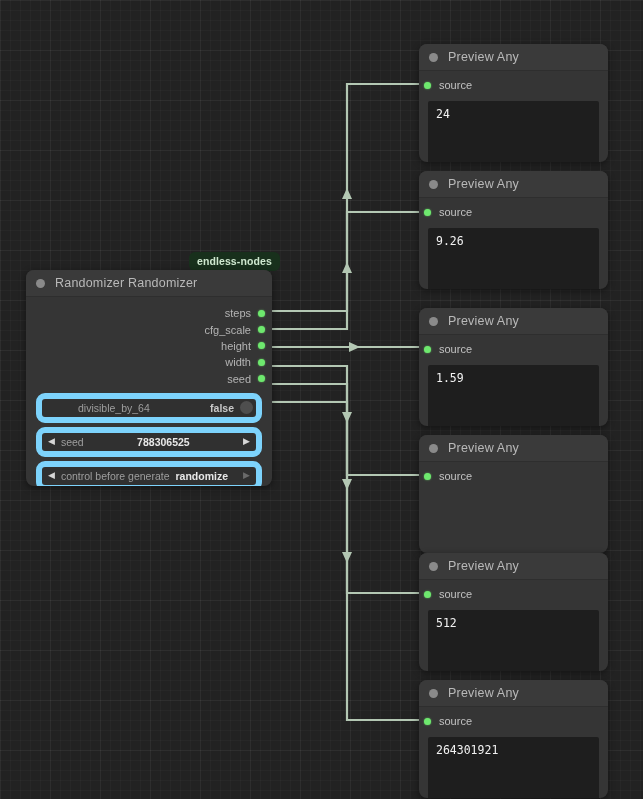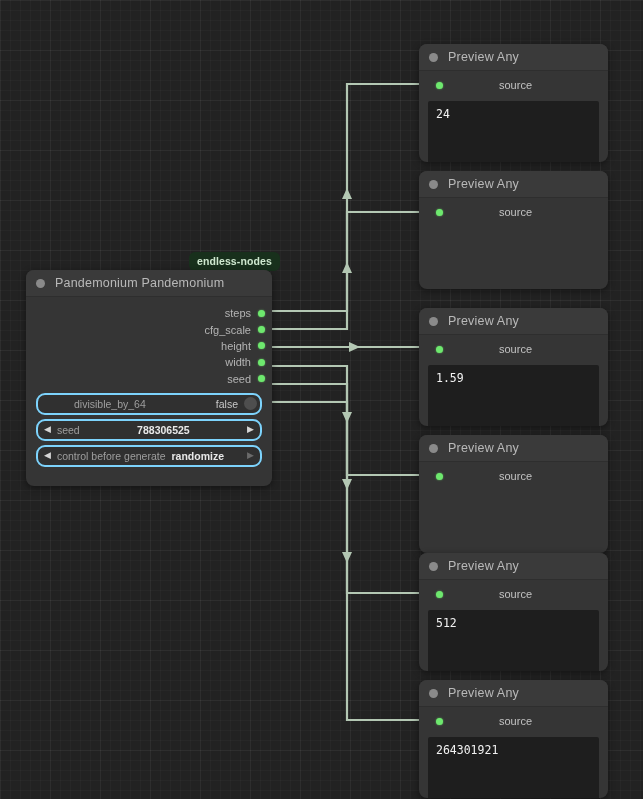--- a/index.html
+++ b/index.html
@@ -55,33 +55,33 @@
   .out-label{color:#b4b4b4;font-size:11px;margin-right:7px;white-space:nowrap;text-align:center;}
   .port{
     width:7px;height:7px;border-radius:50%;
     background:#6ee86e;box-shadow:0 0 2px rgba(110,232,110,.7);
     flex:0 0 auto;
   }
   .widgets{padding:6px 10px 0 10px;}
   .widget{
     height:18px;margin-bottom:4px;
     background:#303030;
-    border:2px solid #7dd3fc;
+    border:6px solid #7dd3fc;
     border-radius:9px;
     display:flex;align-items:center;
     padding:0 6px;
     font-size:10.5px;color:#b0b0b0;
     position:relative;
   }
   .w-arrow{color:#d6d6d6;font-size:9px;line-height:1;flex:0 0 auto;}
   .w-arrow.dim{color:#6a6a6a;}
   .w-name{margin-left:6px;color:#9e9e9e;white-space:nowrap;}
   .w-spacer{flex:1 1 auto;}
   .w-value{color:#e8e8e8;font-weight:bold;white-space:nowrap;}
-  .w-value.plain{font-weight:normal;color:#c8c8c8;}
+  .w-value.plain{font-weight:bold;color:#c8c8c8;}
   .toggle-knob{
     width:13px;height:13px;border-radius:50%;
     background:#4e4e4e;margin-left:6px;flex:0 0 auto;
   }
 
   
   #w-divisible .w-name{margin-left:0;}
   #w-divisible{padding-left:0;padding-right:3px;}
   #w-divisible .lead{width:36px;flex:0 0 auto;}
 
@@ -93,21 +93,21 @@
     font-size:10.5px;font-weight:bold;
     padding:3px 8px 4px 8px;
     border-radius:6px;
     letter-spacing:.1px;
     white-space:nowrap;
   }
 
   
   .preview{left:419px;width:189px;height:118px;}
   .pv-input{
-    height:28px;display:flex;align-items:center;padding-left:14px;gap:48px;
+    height:28px;display:flex;align-items:center;padding-left:2px;
   }
   .pv-input .port{margin-right:8px;margin-left:3px;}
   .pv-label{color:#c2c2c2;font-size:11px;}
   .pv-box{
     margin:2px 9px 0 9px;
     height:63px;
     background:#1e1e1e;
     border-radius:2px;
     padding:6px 8px 0 8px;
     box-sizing:border-box;
@@ -150,21 +150,21 @@
       <polygon points="347,490 342,479 352,479"></polygon>
       <polygon points="347,563 342,552 352,552"></polygon>
     </g>
   </svg>
 
   <div class="badge">endless-nodes</div>
 
   <div class="node" id="node-randomizer">
     <div class="node-title">
       <span class="collapse-dot"></span>
-      <span class="node-title-text">Pandemonium Pandemonium</span>
+      <span class="node-title-text">Randomizer Randomizer</span>
     </div>
 
     <div class="outputs">
       <div class="out-row">
         <span class="out-label">steps</span>
         <span class="port"></span>
       </div>
       <div class="out-row">
         <span class="out-label">cfg_scale</span>
         <span class="port"></span>
@@ -227,20 +227,23 @@
 
   <div class="node preview" style="top:171px;">
     <div class="node-title">
       <span class="collapse-dot"></span>
       <span class="node-title-text">Preview Any</span>
     </div>
     <div class="pv-input">
       <span class="port"></span>
       <span class="pv-label">source</span>
     </div>
+    <div class="pv-box">
+      <div class="pv-text">9.26</div>
+    </div>
   </div>
 
   <div class="node preview" style="top:308px;">
     <div class="node-title">
       <span class="collapse-dot"></span>
       <span class="node-title-text">Preview Any</span>
     </div>
     <div class="pv-input">
       <span class="port"></span>
       <span class="pv-label">source</span>

